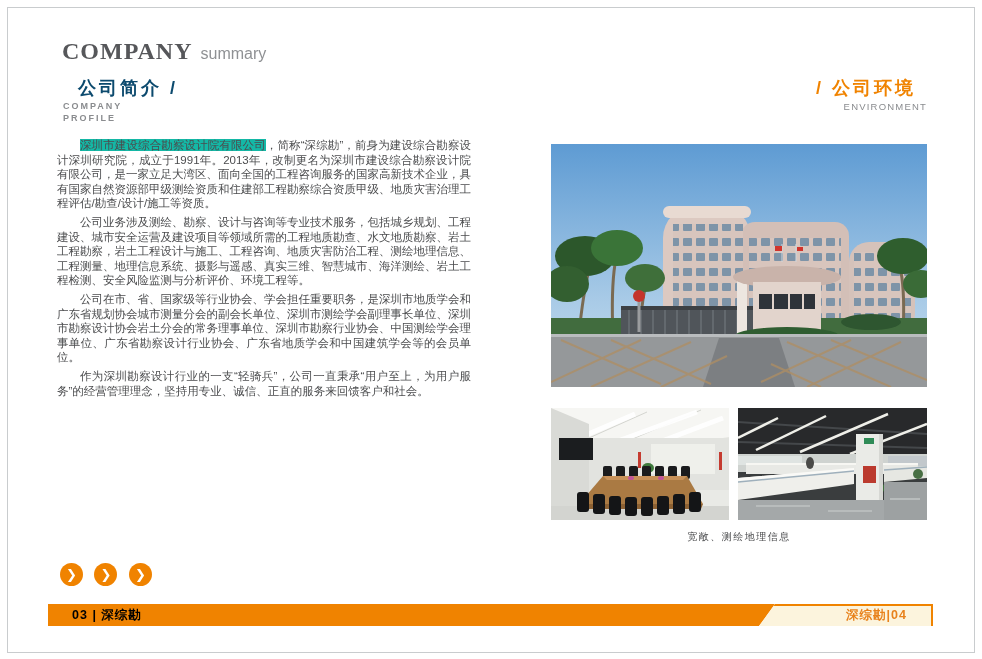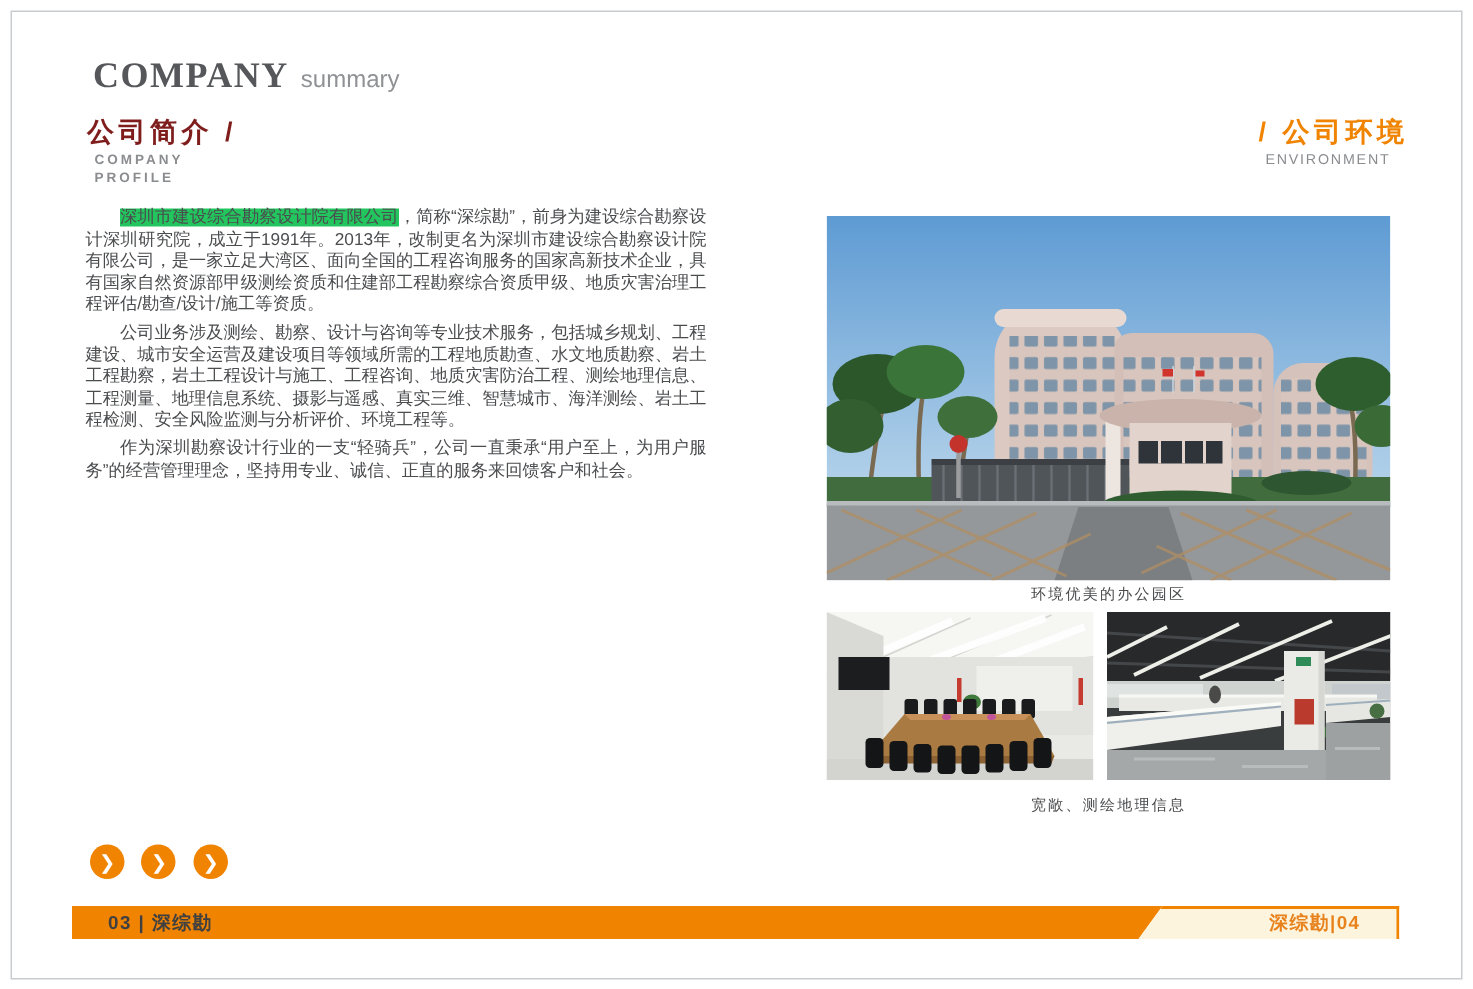--- a/index.html
+++ b/index.html
@@ -5,44 +5,44 @@
   html,body{margin:0;padding:0;width:982px;height:659px;background:#ffffff;overflow:hidden;
     font-family:"Liberation Sans","DejaVu Sans",sans-serif;}
   .stage{position:absolute;left:0;top:0;width:982px;height:631px;}
   .page-border{position:absolute;left:7px;top:7px;width:966px;height:644px;border:1px solid #c9ccce;background:#fff;}
 
   
   .brand{position:absolute;left:62px;top:38px;white-space:nowrap;}
   .brand .serif{font-family:"Liberation Serif","DejaVu Serif",serif;font-weight:bold;font-size:24px;color:#56575a;letter-spacing:1px;}
   .brand .sub{font-size:16px;color:#8f9194;margin-left:8px;}
 
-  .cn-head-left{position:absolute;left:58px;top:76px;font-size:18px;font-weight:bold;color:#7f1d1d;letter-spacing:3px;white-space:nowrap;}
+  .cn-head-left{position:absolute;left:78px;top:76px;font-size:18px;font-weight:bold;color:#0c4a6e;letter-spacing:3px;white-space:nowrap;}
   .en-head-left{position:absolute;left:63px;top:101px;font-size:9px;font-weight:bold;color:#8a8c8f;letter-spacing:2px;line-height:11.5px;}
-  .cn-head-right{position:absolute;right:43px;top:76px;font-size:18px;font-weight:bold;color:#f08300;letter-spacing:3px;text-align:right;white-space:nowrap;}
+  .cn-head-right{position:absolute;right:66px;top:76px;font-size:18px;font-weight:bold;color:#f08300;letter-spacing:3px;text-align:right;white-space:nowrap;}
   .en-head-right{position:absolute;right:55px;top:101px;font-size:9.5px;font-weight:normal;color:#8a8c8f;letter-spacing:1.2px;text-align:right;}
 
   
   .body-col{position:absolute;left:57px;top:138px;width:414px;font-size:11.5px;line-height:14.6px;color:#4b4c4e;text-align:justify;}
   .body-col p{margin:0 0 4px 0;text-indent:2em;}
-  .hl{background:#22c55e;}
+  .hl{background:#14b8a6;}
 
   
   .arrow-row{position:absolute;left:60px;top:563px;}
   .arrow-dot{display:inline-block;width:23px;height:23px;margin-right:7px;border-radius:50%;background:#f08300;
     color:#fff;font-weight:bold;font-size:13px;line-height:23px;text-align:center;vertical-align:top;}
 
   
   .photo{position:absolute;overflow:hidden;}
   .photo svg{display:block;}
   .caption{position:absolute;left:551px;width:376px;text-align:center;font-size:10px;color:#4a4b4d;letter-spacing:1.5px;}
 
   
   .footer-bar{position:absolute;left:48px;top:604px;width:727px;height:22px;background:#f08300;
     clip-path:polygon(0 0,100% 0,calc(100% - 16px) 100%,0 100%);
-    color:#404040;font-size:12.5px;font-weight:bold;line-height:22px;padding-left:24px;box-sizing:border-box;letter-spacing:1px;}
+    color:#000000;font-size:12.5px;font-weight:bold;line-height:22px;padding-left:24px;box-sizing:border-box;letter-spacing:1px;}
   .footer-tab{position:absolute;left:759px;top:604px;width:174px;height:22px;background:#fcf4dd;
     border-top:2px solid #f08300;border-right:2px solid #f08300;box-sizing:border-box;
     clip-path:polygon(16px 0,100% 0,100% 100%,0 100%);
     color:#e8821c;font-size:12.5px;font-weight:bold;line-height:19px;text-align:right;padding-right:24px;letter-spacing:1px;}
 </style>
 </head>
 <body>
 
 <div class="stage">
   <div class="page-border"></div>
@@ -56,20 +56,21 @@
     <div>COMPANY</div>
     <div>PROFILE</div>
   </div>
 
   <div class="cn-head-right">/ 公司环境</div>
   <div class="en-head-right">ENVIRONMENT</div>
 
   <div class="body-col">
     <p><span class="hl">深圳市建设综合勘察设计院有限公司</span><span>，简称“深综勘”，前身为建设综合勘察设计深圳研究院，成立于1991年。2013年，改制更名为深圳市建设综合勘察设计院有限公司，是一家立足大湾区、面向全国的工程咨询服务的国家高新技术企业，具有国家自然资源部甲级测绘资质和住建部工程勘察综合资质甲级、地质灾害治理工程评估/勘查/设计/施工等资质。</span></p>
     <p>公司业务涉及测绘、勘察、设计与咨询等专业技术服务，包括城乡规划、工程建设、城市安全运营及建设项目等领域所需的工程地质勘查、水文地质勘察、岩土工程勘察，岩土工程设计与施工、工程咨询、地质灾害防治工程、测绘地理信息、工程测量、地理信息系统、摄影与遥感、真实三维、智慧城市、海洋测绘、岩土工程检测、安全风险监测与分析评价、环境工程等。</p>
+    <p>公司在市、省、国家级等行业协会、学会担任重要职务，是深圳市地质学会和广东省规划协会城市测量分会的副会长单位、深圳市测绘学会副理事长单位、深圳市勘察设计协会岩土分会的常务理事单位、深圳市勘察行业协会、中国测绘学会理事单位、广东省勘察设计行业协会、广东省地质学会和中国建筑学会等的会员单位。</p>
     <p>作为深圳勘察设计行业的一支“轻骑兵”，公司一直秉承“用户至上，为用户服务”的经营管理理念，坚持用专业、诚信、正直的服务来回馈客户和社会。</p>
   </div>
 
   <div class="arrow-row">
     <span class="arrow-dot">❯</span>
     <span class="arrow-dot">❯</span>
     <span class="arrow-dot">❯</span>
   </div>
 
   <div class="photo" style="left:551px;top:144px;width:376px;height:243px;">
@@ -158,21 +159,20 @@
         <line x1="376" y1="236" x2="280" y2="196"></line>
           <line x1="340" y1="243" x2="236" y2="198"></line>
           <line x1="270" y1="243" x2="220" y2="220"></line>
         <line x1="10" y1="196" x2="110" y2="240"></line>
           <line x1="60" y1="196" x2="160" y2="240"></line>
         <line x1="300" y1="196" x2="210" y2="238"></line>
           <line x1="350" y1="198" x2="256" y2="243"></line>
       </g>
     </svg>
   </div>
-  <div class="caption" style="top:389px;">环境优美的办公园区</div>
 
   <div class="photo" style="left:551px;top:408px;width:178px;height:112px;">
     <svg width="178" height="112" viewBox="0 0 178 112">
       <rect width="178" height="112" fill="#e9eae6"></rect>
       <polygon points="0,0 178,0 178,30 0,44" fill="#f6f6f3"></polygon>
       <g stroke="#d4d5d0" stroke-width="1">
           <path d="M0 44 L178 30"></path>
           <path d="M20 38 L96 4"></path>
           <path d="M60 40 L150 2"></path>
         </g>

